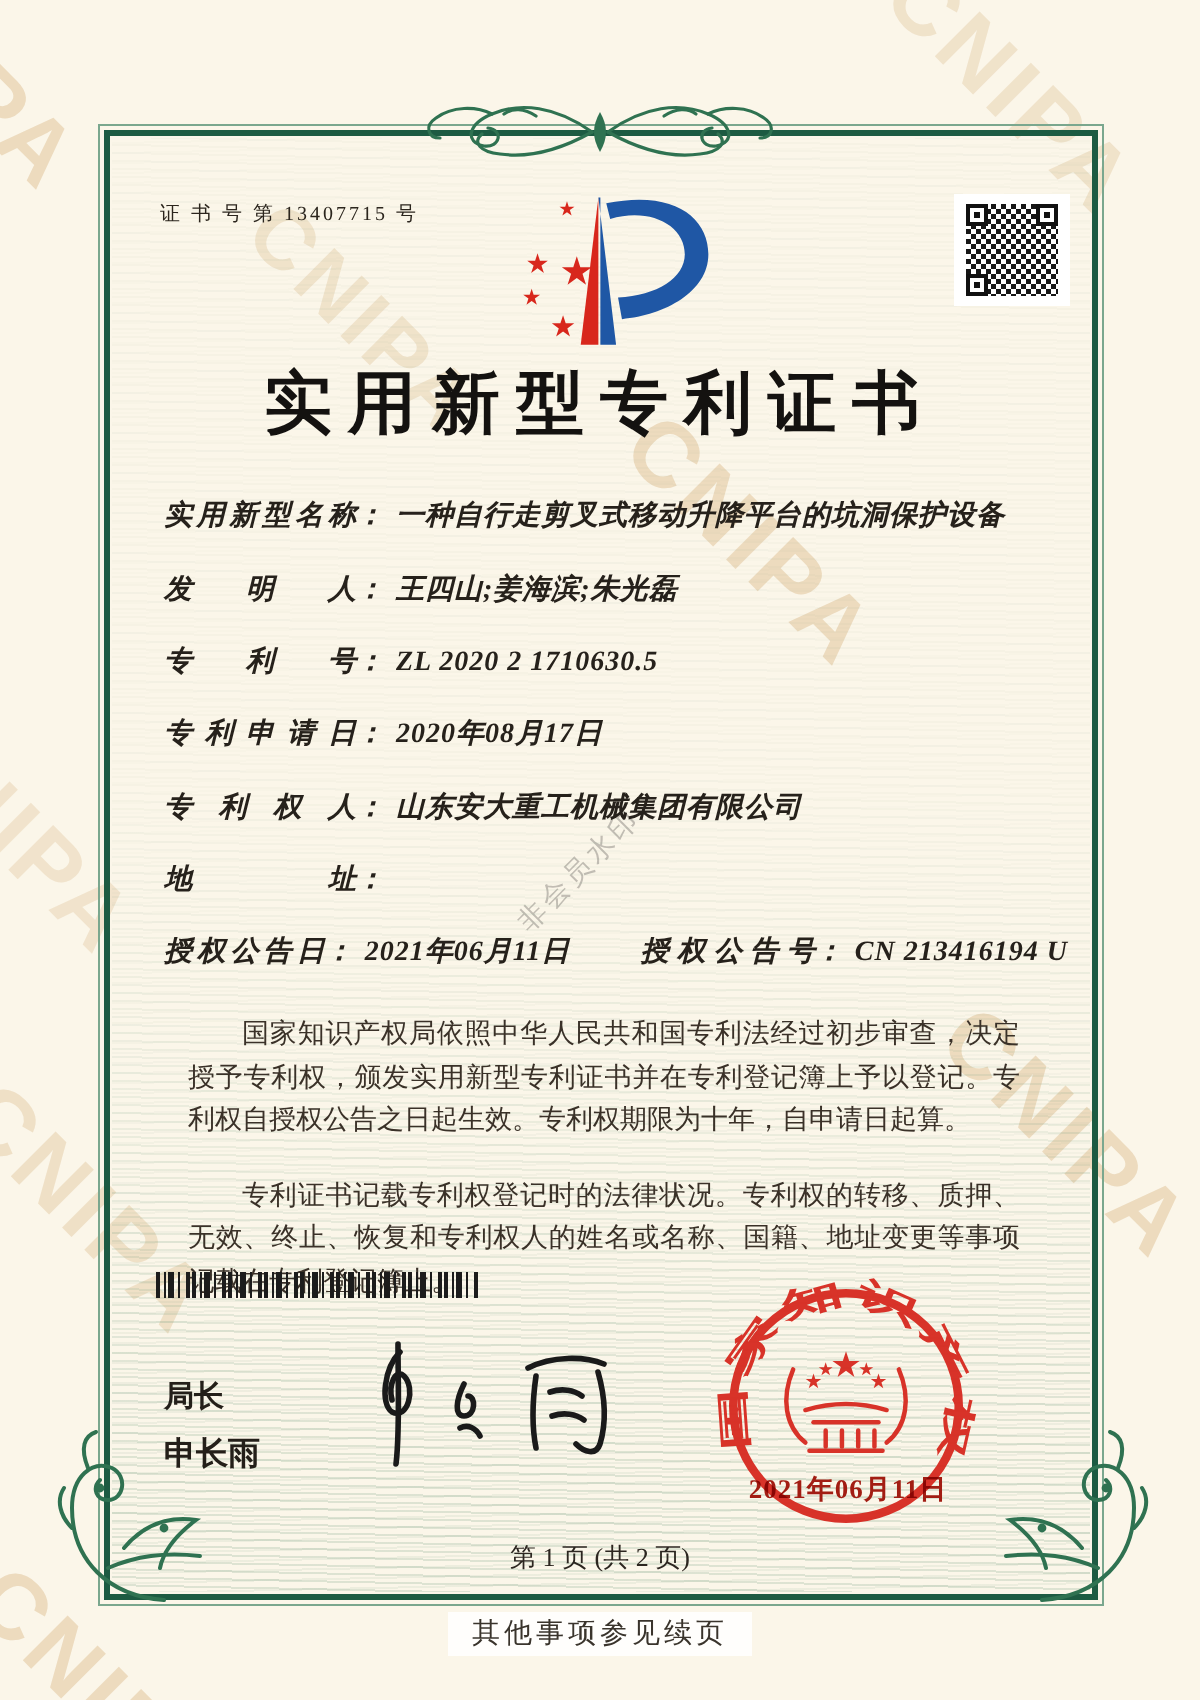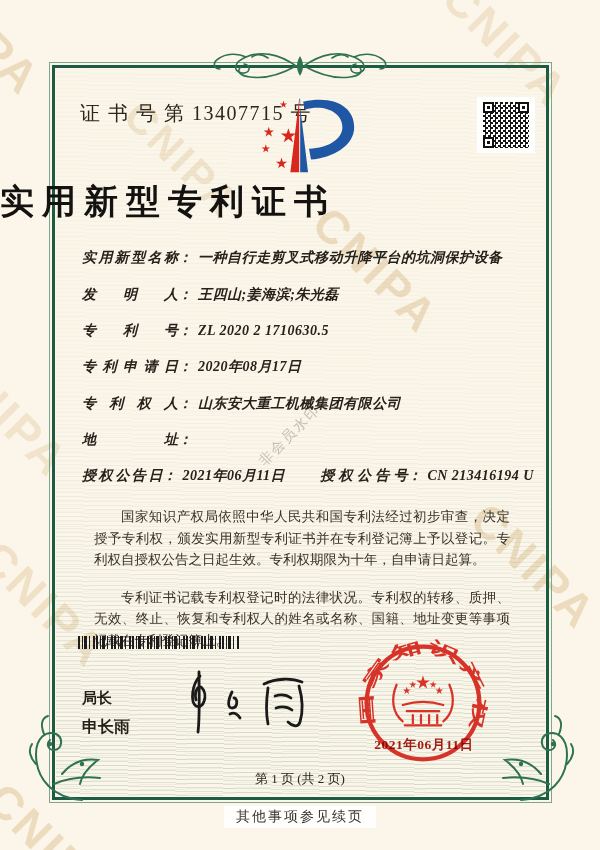--- a/index.html
+++ b/index.html
@@ -44,33 +44,33 @@
     -webkit-mask-image:linear-gradient(to bottom,rgba(0,0,0,0.18) 0 45%,rgba(0,0,0,0.55) 70%,#000 92%);
     mask-image:linear-gradient(to bottom,rgba(0,0,0,0.18) 0 45%,rgba(0,0,0,0.55) 70%,#000 92%);
     pointer-events:none;
   }
   .ornament{position:absolute;z-index:4;pointer-events:none;}
   .orn-top{left:208px;top:48px;}
   .orn-bl{left:22px;top:712px;}
   .orn-br{left:499px;top:712px;transform:scaleX(-1);}
   
   .content{position:absolute;left:0;top:0;width:600px;height:850px;z-index:5;}
-  .cert-no{position:absolute;left:80px;top:100px;font-size:20px;letter-spacing:1.5px;color:#2b251d;}
+  .cert-no{position:absolute;left:80px;top:100px;font-size:10px;letter-spacing:1.5px;color:#2b251d;}
   .logo{position:absolute;left:256px;top:94px;}
   .qr-patch{position:absolute;left:477px;top:97px;width:58px;height:56px;background:#fff;}
   .qr{
     position:absolute;left:6px;top:5px;width:46px;height:46px;background:#fff;
     background-image:repeating-conic-gradient(#161616 0% 25%,rgba(0,0,0,0) 0% 50%);
     background-size:5px 5px;
   }
   .fp{position:absolute;width:11px;height:11px;border:2.5px solid #111;background:#fff;box-sizing:border-box;}
   .fp::after{content:"";position:absolute;left:1.5px;top:1.5px;width:3px;height:3px;background:#111;}
   .fp-tl{left:0;top:0;} .fp-tr{right:0;top:0;} .fp-bl{left:0;bottom:0;}
   .title{
-    position:absolute;left:0;top:179px;width:600px;
+    position:absolute;left:0;top:179px;width:600px;text-align:center;
     font-size:34px;font-weight:700;letter-spacing:8px;color:#141210;
   }
   .row{position:absolute;left:82px;width:452px;height:22px;display:flex;align-items:baseline;
        font-size:14px;font-weight:700;color:#26211b;white-space:nowrap;font-style:italic;}
   .r0{top:249px;} .r1{top:286px;} .r2{top:322px;} .r3{top:358px;}
   .r4{top:395px;} .r5{top:431px;} .r6{top:467px;}
   .lbl{display:inline-block;width:96px;text-align:justify;text-align-last:justify;}
   .lbl2{display:inline-block;width:104px;text-align:justify;text-align-last:justify;margin-left:14px;}
   .colon{display:inline-block;margin-right:6px;}
   .val{letter-spacing:0.5px;}

